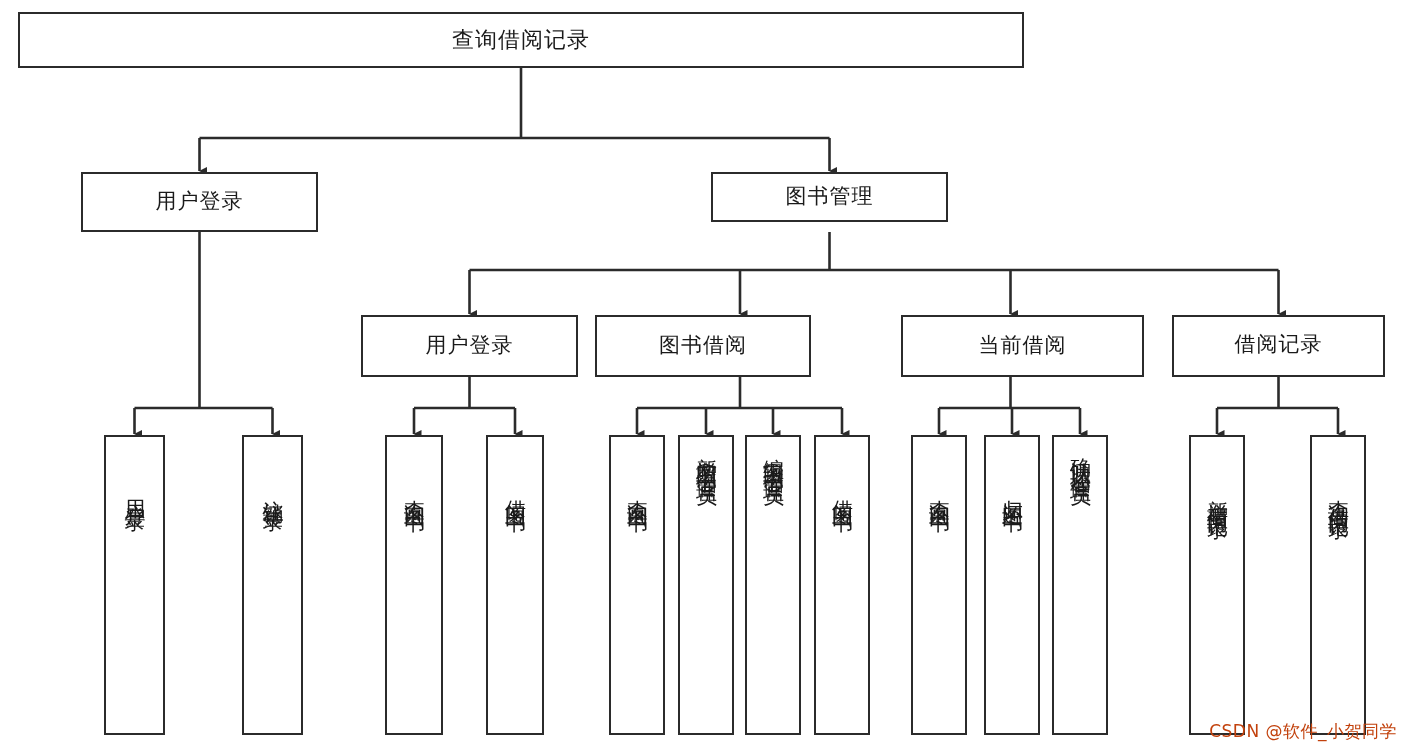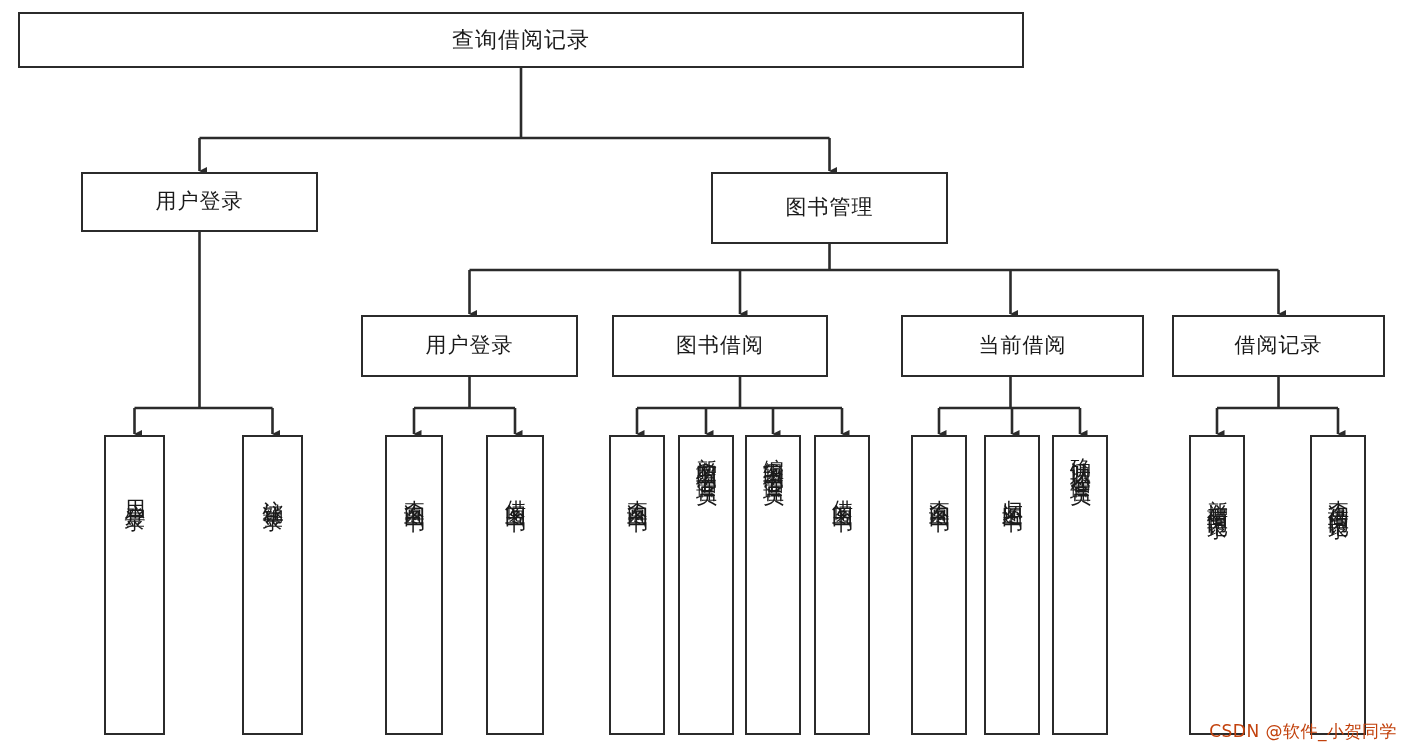--- a/index.html
+++ b/index.html
@@ -117,33 +117,33 @@
       </g>
   </svg>
 
   <div id="node-layer">
       <div class="node horizontal root" style="left: 18px; top: 12px; width: 1006px; height: 56px;">
         <span class="label">查询借阅记录</span>
       </div>
       <div class="node horizontal" style="left: 81px; top: 172px; width: 237px; height: 60px;">
         <span class="label">用户登录</span>
       </div>
-      <div class="node horizontal" style="left: 711px; top: 172px; width: 237px; height: 72px;">
+      <div class="node horizontal" style="left: 711px; top: 172px; width: 237px; height: 50px;">
         <span class="label">图书管理</span>
       </div>
       <div class="node horizontal" style="left: 361px; top: 315px; width: 217px; height: 62px;">
         <span class="label">用户登录</span>
       </div>
-      <div class="node horizontal" style="left: 612px; top: 315px; width: 216px; height: 62px;">
+      <div class="node horizontal" style="left: 595px; top: 315px; width: 216px; height: 62px;">
         <span class="label">图书借阅</span>
       </div>
       <div class="node horizontal" style="left: 901px; top: 315px; width: 243px; height: 62px;">
         <span class="label">当前借阅</span>
       </div>
-      <div class="node horizontal" style="left: 1172px; top: 315px; width: 213px; height: 62px;">
+      <div class="node horizontal" style="left: 1172px; top: 315px; width: 213px; height: 62px; font-family: Liberation Mono, monospace;">
         <span class="label">借阅记录</span>
       </div>
       <div class="node leaf" style="left: 104px; top: 435px; width: 61px; height: 300px;">
         <span class="label" style="font-size: 21px; letter-spacing: 4px; padding-top: 46px;">用户登录</span>
       </div>
       <div class="node leaf" style="left: 242px; top: 435px; width: 61px; height: 300px;">
         <span class="label" style="font-size: 21px; letter-spacing: 4px; padding-top: 46px;">注销登录</span>
       </div>
       <div class="node leaf" style="left: 385px; top: 435px; width: 58px; height: 300px;">
         <span class="label" style="font-size: 21px; letter-spacing: 4px; padding-top: 46px;">查询图书</span>

